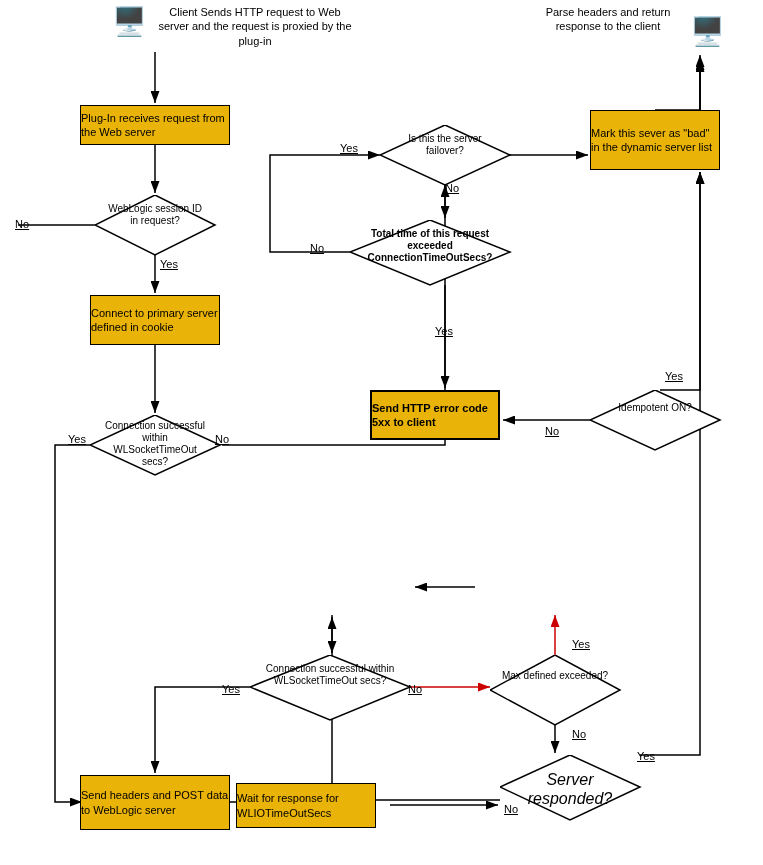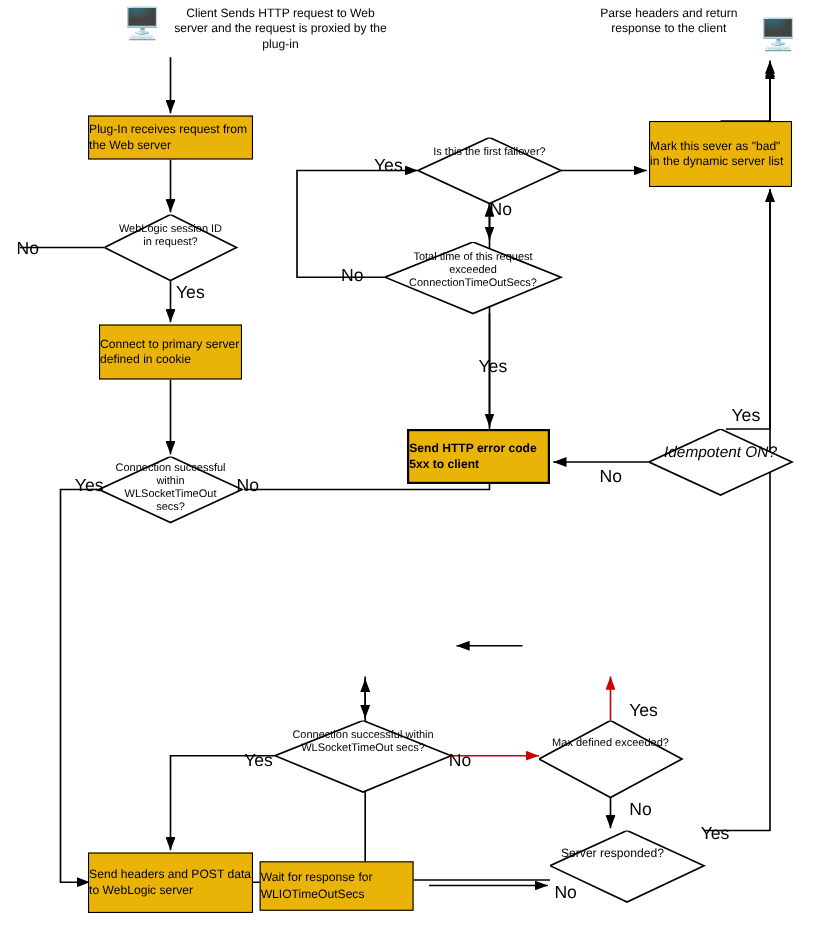--- a/index.html
+++ b/index.html
@@ -28,22 +28,23 @@
       border: 1.5px solid #000;
       background: #eab308;
       display: flex;
       align-items: center;
       justify-content: center;
       font-size: 11px;
       line-height: 1.3;
     }
     .arrow-label {
       position: absolute;
-      font-size: 16px;
+      font-size: 11px;
       font-weight: normal;
+      text-decoration: underline;
     }
     .bold-box {
       border: 2.5px solid #000;
       font-weight: bold;
     }
   </style>
 </head>
 <body>
 
 <div id="diagram">
@@ -108,39 +109,39 @@
     <svg width="130" height="60">
       <polygon points="65,0 130,30 65,60 0,30" fill="white" stroke="black" stroke-width="1.5"></polygon>
     </svg>
     <div style="position:absolute;top:5px;left:10px;width:110px;text-align:center;font-size:10px;line-height:1.2;">Connection successful within WLSocketTimeOut secs?</div>
   </div>
 
   <div style="position:absolute;left:380px;top:125px;width:130px;height:60px;">
     <svg width="130" height="60">
       <polygon points="65,0 130,30 65,60 0,30" fill="white" stroke="black" stroke-width="1.5"></polygon>
     </svg>
-    <div style="position:absolute;top:8px;left:10px;width:110px;text-align:center;font-size:10px;line-height:1.2;">Is this the first failover?</div>
+    <div style="position:absolute;top:8px;left:10px;width:110px;text-align:center;font-size:10px;line-height:1.2;">Is this the server failover?</div>
   </div>
 
   <div class="box" style="left:590px;top:110px;width:130px;height:60px;">Mark this sever as "bad" in the dynamic server list</div>
 
-  <div style="position:absolute;left:350px;top:220px;width:160px;height:65px;">
+  <div style="position:absolute;left:350px;top:220px;width:160px;height:65px;font-weight:bold;">
     <svg width="160" height="65">
       <polygon points="80,0 160,32 80,65 0,32" fill="white" stroke="black" stroke-width="1.5"></polygon>
     </svg>
     <div style="position:absolute;top:8px;left:15px;width:130px;text-align:center;font-size:10px;line-height:1.2;">Total time of this request exceeded ConnectionTimeOutSecs?</div>
   </div>
 
   <div class="box bold-box" style="left:370px;top:390px;width:130px;height:50px;">Send HTTP error code 5xx to client</div>
 
   <div style="position:absolute;left:590px;top:390px;width:130px;height:60px;">
     <svg width="130" height="60">
       <polygon points="65,0 130,30 65,60 0,30" fill="white" stroke="black" stroke-width="1.5"></polygon>
     </svg>
-    <div style="position:absolute;top:12px;left:10px;width:110px;text-align:center;font-size:14px;line-height:1.2;font-style:italic;">Idempotent ON?</div>
+    <div style="position:absolute;top:12px;left:10px;width:110px;text-align:center;font-size:10px;line-height:1.2;">Idempotent ON?</div>
   </div>
 
 
 
   <div style="position:absolute;left:250px;top:655px;width:160px;height:65px;">
     <svg width="160" height="65">
       <polygon points="80,0 160,32 80,65 0,32" fill="white" stroke="black" stroke-width="1.5"></polygon>
     </svg>
     <div style="position:absolute;top:8px;left:12px;width:136px;text-align:center;font-size:10px;line-height:1.2;">Connection successful within WLSocketTimeOut secs?</div>
   </div>
@@ -153,21 +154,21 @@
   </div>
 
   <div class="box" style="left:80px;top:775px;width:150px;height:55px;">Send headers and POST data to WebLogic server</div>
 
   <div class="box" style="left:236px;top:783px;width:140px;height:45px;">Wait for response for WLIOTimeOutSecs</div>
 
   <div style="position:absolute;left:500px;top:755px;width:140px;height:65px;">
     <svg width="140" height="65">
       <polygon points="70,0 140,32 70,65 0,32" fill="white" stroke="black" stroke-width="1.5"></polygon>
     </svg>
-    <div style="position:absolute;top:15px;left:10px;width:120px;font-size:11px;line-height:1.2;">Server responded?</div>
+    <div style="position:absolute;top:15px;left:10px;width:120px;text-align:center;font-size:16px;line-height:1.2;font-style:italic;">Server responded?</div>
   </div>
 
   <div class="arrow-label" style="left:15px;top:218px;">No</div>
 
   <div class="arrow-label" style="left:160px;top:258px;">Yes</div>
 
   <div class="arrow-label" style="left:68px;top:433px;">Yes</div>
 
   <div class="arrow-label" style="left:215px;top:433px;">No</div>
 

